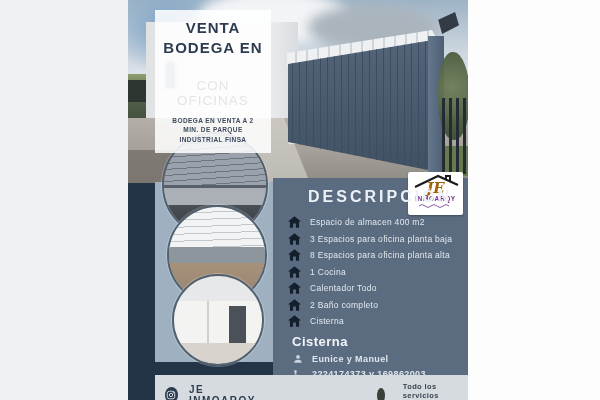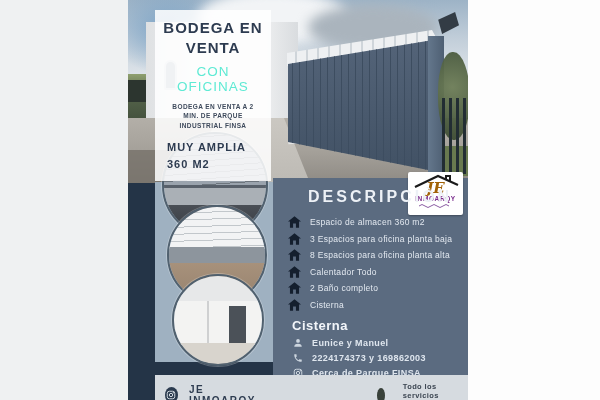--- a/index.html
+++ b/index.html
@@ -74,21 +74,21 @@
   .c3 .ceiling { position:absolute; left:0; top:0; width:100%; height:30%; background:#e7e8e9; }
   .c3 .walls { position:absolute; left:0; top:28%; width:100%; height:50%; background:#f3f3f2; }
   .c3 .door { position:absolute; left:62%; top:34%; width:20%; height:42%; background:#4b5158; }
   .c3 .floor { position:absolute; left:0; top:76%; width:100%; height:24%; background:#d8d4cd; }
   .c3 .edge { position:absolute; left:38%; top:28%; width:2px; height:50%; background:#cfd0d1; }
 
   
   .title-box { position:absolute; left:27px; top:10px; width:116px; min-height:123px;
                background:rgba(255,255,255,.86); padding:8px 5px 9px; text-align:center; }
   .title-main { font-size:15px; line-height:1.3; font-weight:bold; letter-spacing:1px; color:#2d3b50; }
-  .title-sub { margin-top:7px; font-size:13.5px; font-weight:500; letter-spacing:1px; color:#5eead4; }
+  .title-sub { margin-top:21px; font-size:13.5px; font-weight:500; letter-spacing:1px; color:#e5e5e5; }
   .title-note { margin-top:8px; font-size:6.5px; font-weight:bold; line-height:1.45;
                 letter-spacing:.4px; color:#3e4a5c; }
   .title-big { margin-top:9px; text-align:left; padding-left:7px; font-size:11px; font-weight:800;
                letter-spacing:1px; line-height:1.5; color:#2d3b50; }
 
   
   .logo-box { position:absolute; left:280px; top:172px; width:55px; height:43px; background:#ffffff;
               border-radius:2px; display:flex; flex-direction:column; align-items:center;
               padding-top:2px; box-shadow:0 1px 2px rgba(0,0,0,.3); }
   .logo-initials { font-family:"DejaVu Serif", serif; font-style:italic; font-weight:bold;
@@ -167,31 +167,27 @@
     </div>
     <div class="circle c3">
       <div class="ceiling"></div>
       <div class="walls"></div>
       <div class="edge"></div>
       <div class="door"></div>
       <div class="floor"></div>
     </div>
 
     <div class="title-box">
+      <div class="title-main">VENTA</div>
       <div class="title-main">BODEGA EN</div>
-      <div class="title-main">VENTA</div>
       <div class="title-sub">CON OFICINAS</div>
       <div class="title-note">
         <div>BODEGA EN VENTA A 2</div>
         <div>MIN. DE PARQUE</div>
         <div>INDUSTRIAL FINSA</div>
-      </div>
-      <div class="title-big">
-        <div>MUY AMPLIA</div>
-        <div>360 M2</div>
       </div>
     </div>
 
     <div class="logo-box">
       <svg width="48" height="14" viewBox="0 0 48 14">
         <path d="M3 13 L26 2 L46 11" fill="none" stroke="#1b1b1b" stroke-width="2.2"></path>
         <path d="M34 6 v-4 h4 v6" fill="none" stroke="#1b1b1b" stroke-width="2"></path>
       </svg>
       <div class="logo-initials">JE</div>
       <div class="logo-name">INMOARQY</div>
@@ -202,37 +198,45 @@
 
     <div class="desc">
       <div class="desc-heading">DESCRIPCIÒN</div>
 
       <div class="desc-row">
         <span class="house">
             <svg viewBox="0 0 10 9" width="13" height="12">
               <path d="M5 0 L10 4.2 H8.5 V9 H6.1 V5.6 H3.9 V9 H1.5 V4.2 H0 Z" fill="#141f2e"></path>
             </svg>
           </span>
-        <span class="txt">Espacio de  almacen  360 m2</span>
+        <span class="txt">Espacio de  almacen  400 m2</span>
       </div>
       <div class="desc-row">
         <span class="house">
             <svg viewBox="0 0 10 9" width="13" height="12">
               <path d="M5 0 L10 4.2 H8.5 V9 H6.1 V5.6 H3.9 V9 H1.5 V4.2 H0 Z" fill="#141f2e"></path>
             </svg>
           </span>
         <span class="txt">3 Espacios para oficina planta baja</span>
       </div>
       <div class="desc-row">
         <span class="house">
             <svg viewBox="0 0 10 9" width="13" height="12">
               <path d="M5 0 L10 4.2 H8.5 V9 H6.1 V5.6 H3.9 V9 H1.5 V4.2 H0 Z" fill="#141f2e"></path>
             </svg>
           </span>
         <span class="txt">8 Espacios para oficina planta alta</span>
+      </div>
+      <div class="desc-row">
+        <span class="house">
+            <svg viewBox="0 0 10 9" width="13" height="12">
+              <path d="M5 0 L10 4.2 H8.5 V9 H6.1 V5.6 H3.9 V9 H1.5 V4.2 H0 Z" fill="#141f2e"></path>
+            </svg>
+          </span>
+        <span class="txt">1 Cocina</span>
       </div>
       <div class="desc-row">
         <span class="house">
             <svg viewBox="0 0 10 9" width="13" height="12">
               <path d="M5 0 L10 4.2 H8.5 V9 H6.1 V5.6 H3.9 V9 H1.5 V4.2 H0 Z" fill="#141f2e"></path>
             </svg>
           </span>
         <span class="txt">Calentador Todo</span>
       </div>
       <div class="desc-row">

